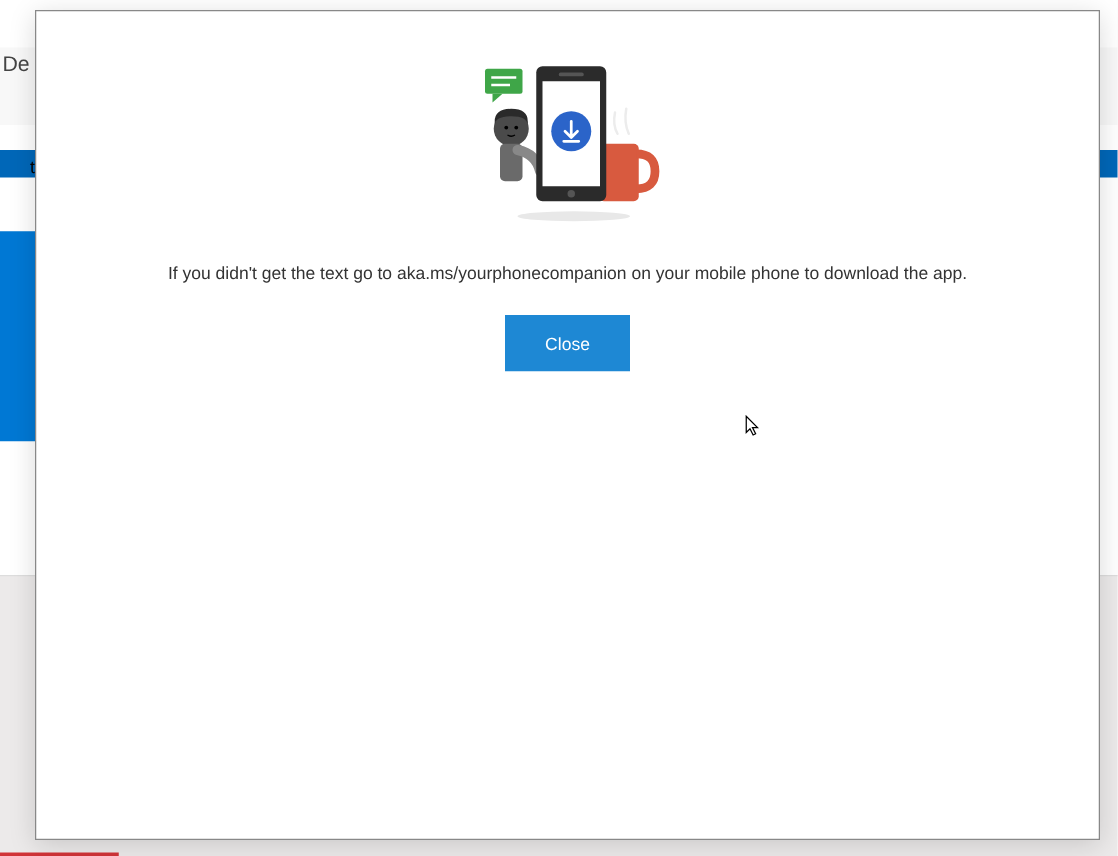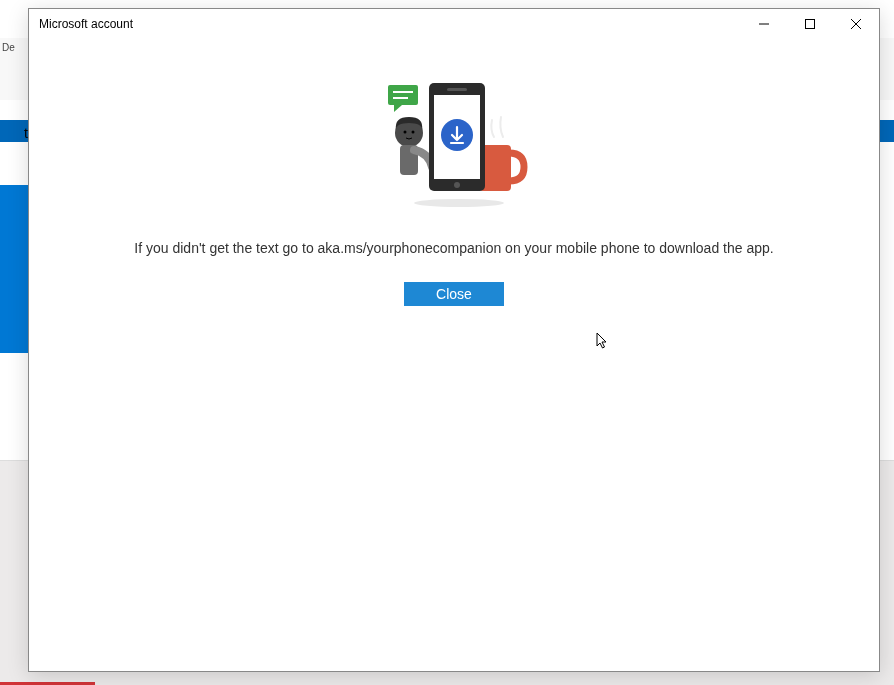--- a/index.html
+++ b/index.html
@@ -61,21 +61,21 @@
       left: 0;
       font-size: 14px;
       color: #000;
       white-space: nowrap;
       margin-left: 24px;
     }
     .bg-text-partial2 {
       position: absolute;
       top: 42px;
       left: 2px;
-      font-size: 10px;
+      font-size: 17px;
       color: #444;
     }
     .bg-lower {
       position: absolute;
       top: 460px;
       left: 0;
       width: 894px;
       height: 225px;
       background: #eceaea;
       border-top: 1px solid #ddd;
@@ -148,21 +148,21 @@
       color: #333;
       margin-bottom: 26px;
       text-align: center;
       max-width: 700px;
     }
     .close-button {
       background: #1e88d4;
       color: #ffffff;
       border: none;
       width: 100px;
-      height: 24px;
+      height: 45px;
       font-size: 14px;
       cursor: pointer;
       font-family: inherit;
     }
     .cursor {
       position: absolute;
       top: 332px;
       left: 596px;
       pointer-events: none;
     }
@@ -175,41 +175,20 @@
   <span class="bg-text-partial2">De</span>
   <div class="bg-white-region"></div>
   <div class="bg-band-blue-thin"></div>
   <span class="bg-text-partial">t is i</span>
   <div class="bg-band-blue"></div>
   <div class="bg-lower"></div>
   <div class="bg-red-line"></div>
 </div>
 
 <div class="dialog-window">
-  <div class="titlebar">
-    <span class="titlebar-title">Microsoft account</span>
-    <div class="titlebar-controls">
-      <div class="titlebar-btn">
-        <svg width="10" height="10" viewBox="0 0 10 10">
-          <line x1="0" y1="5" x2="10" y2="5" stroke="#000" stroke-width="1"></line>
-        </svg>
-      </div>
-      <div class="titlebar-btn">
-        <svg width="10" height="10" viewBox="0 0 10 10">
-          <rect x="0.5" y="0.5" width="9" height="9" fill="none" stroke="#000" stroke-width="1"></rect>
-        </svg>
-      </div>
-      <div class="titlebar-btn close-btn">
-        <svg width="10" height="10" viewBox="0 0 10 10">
-          <line x1="0" y1="0" x2="10" y2="10" stroke="#000" stroke-width="1"></line>
-          <line x1="10" y1="0" x2="0" y2="10" stroke="#000" stroke-width="1"></line>
-        </svg>
-      </div>
-    </div>
-  </div>
 
   <div class="dialog-content">
     <div class="illustration">
       <svg width="160" height="135" viewBox="0 0 160 135">
 
         <ellipse cx="85" cy="128" rx="45" ry="4" fill="#e8e8e8"></ellipse>
 
         <rect x="105" y="70" width="32" height="46" rx="4" fill="#d85a3f"></rect>
         <path d="M 135 78 Q 150 78 150 92 Q 150 106 135 106" fill="none" stroke="#d85a3f" stroke-width="7"></path>
 

